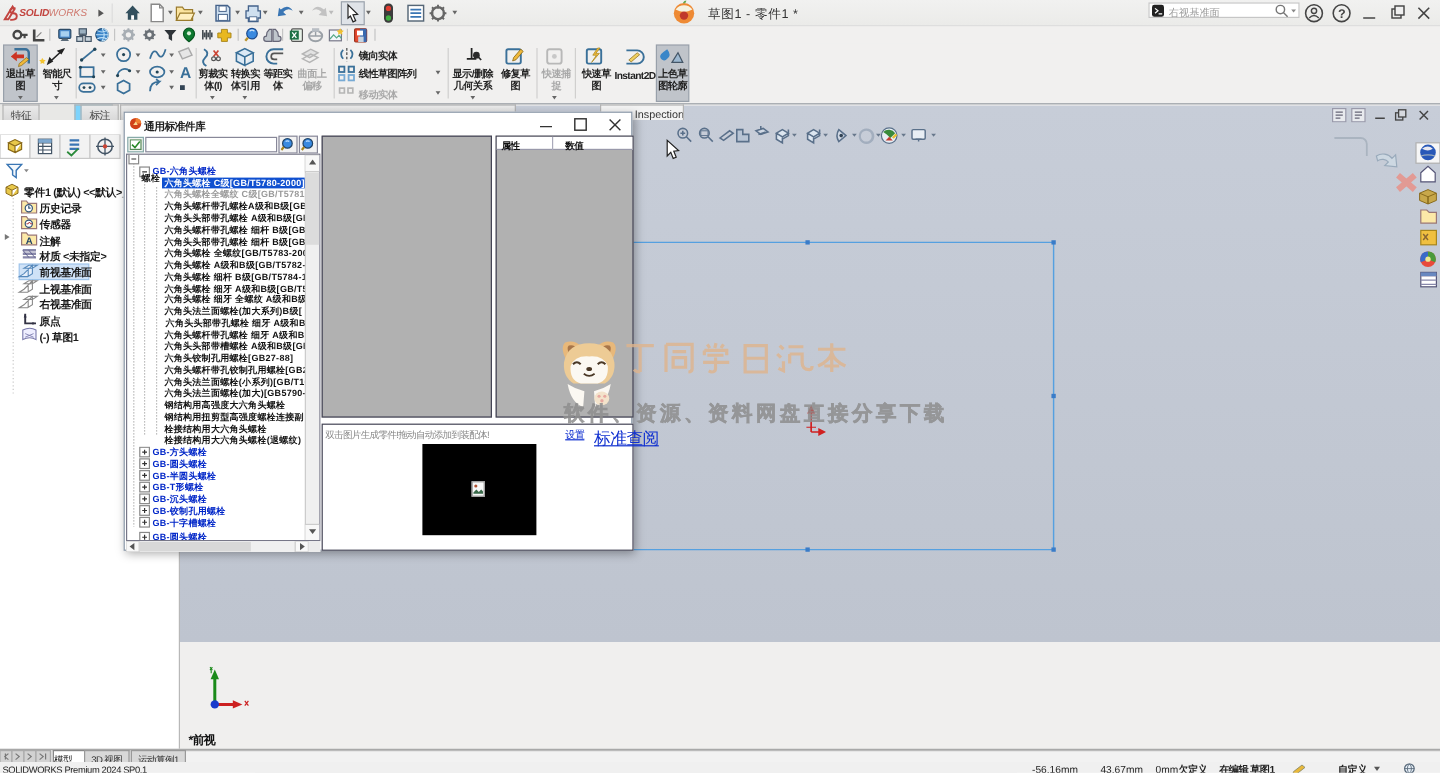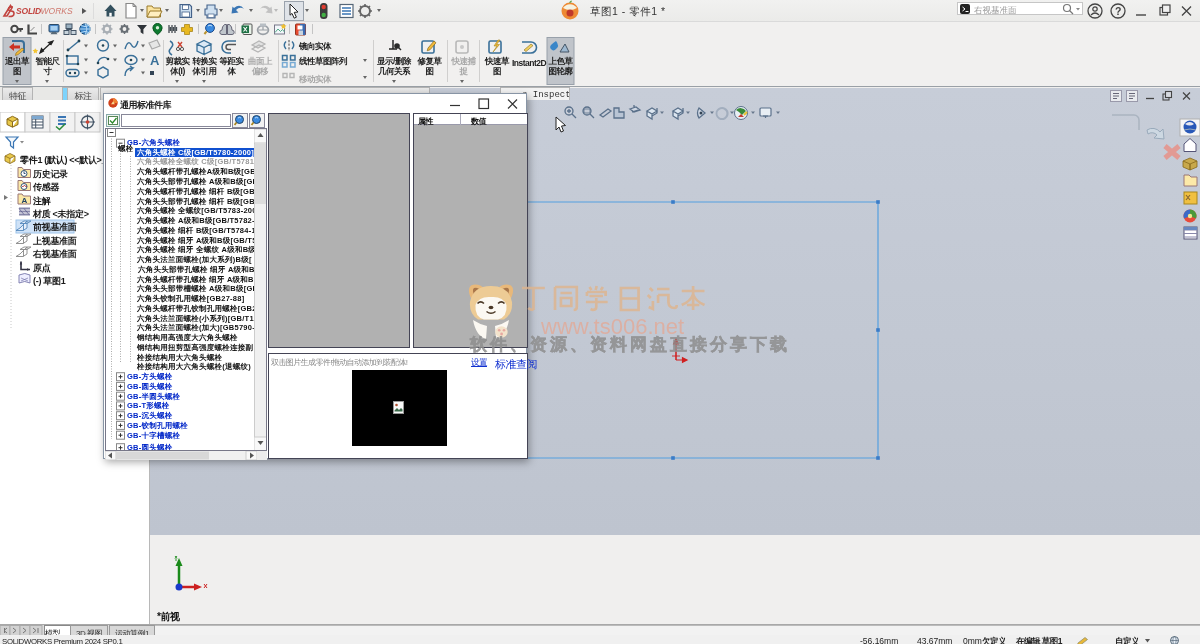--- a/index.html
+++ b/index.html
@@ -22,21 +22,21 @@
   border:1px solid #8895a5; box-shadow:2px 3px 8px rgba(0,0,0,0.35); z-index:10; }
 #watermark { position:absolute; left:0; top:0; width:1200px; height:644px; z-index:20; pointer-events:none; }
 
 #bottomtabs { position:absolute; left:0; top:624px; width:1200px; height:11px; background:#dcdcdc; border-top:1px solid #a8a8a8;}
 #statusbar { position:absolute; left:0; top:635px; width:1200px; height:9px; background:#f0f0f0; font-size:8px; color:#333; }
 .t { position:absolute; white-space:nowrap; }
 .rl { font-size:8.5px; font-weight:bold; color:#222; text-align:center; line-height:10px; letter-spacing:-0.5px;}
 .rs { font-size:8.5px; font-weight:bold; color:#222; letter-spacing:-0.5px;}
 .gry { color:#a8a8a8 !important; }
 .tab { position:absolute; top:0; height:13px; white-space:nowrap; overflow:hidden; font-size:9px; color:#444; text-align:center;
-  border:1px solid #b4b4b4; border-bottom:none; background:linear-gradient(#eaeaea,#d9d9d9); padding-top:2px; letter-spacing:-0.5px;font-family:Liberation Mono, monospace;}
+  border:1px solid #b4b4b4; border-bottom:none; background:linear-gradient(#eaeaea,#d9d9d9); padding-top:2px; letter-spacing:-0.5px;}
 .tab.act { background:#7dd3fc; color:#222;margin-left:28px; }
 .tli { position:absolute; font-size:9px; font-weight:bold; color:#1a1a1a; white-space:nowrap; letter-spacing:-0.3px;}
 .dtr { position:absolute; font-size:7.5px; font-weight:bold; color:#111; white-space:nowrap; letter-spacing:0.25px; line-height:8px;}
 .blu { color:#0026c8; }
 .gr2 { color:#9a9a9a; }
 </style></head>
 <body>
 <div id="app">
   <div id="titlebar">
     <svg class="abs" style="left:0;top:0" width="1200" height="22" viewBox="0 0 1200 22">
@@ -601,21 +601,21 @@
     <div class="abs" style="left:164px;top:19px;width:142px;height:235px;background:#b1b1b1;border:1px solid #445"></div>
     <div class="abs" style="left:309px;top:19px;width:115px;height:235px;background:#b1b1b1;border:1px solid #445"></div>
     <div class="abs" style="left:310px;top:20px;width:113px;height:11px;background:#fff;border-bottom:1px solid #99a"></div>
     <div class="t" style="left:314px;top:21.5px;font-size:8px;font-weight:bold;color:#111;letter-spacing:-0.5px">属性</div>
     <div class="t" style="left:367px;top:21.5px;font-size:8px;font-weight:bold;color:#111;letter-spacing:-0.5px">数值</div>
     <div class="abs" style="left:356px;top:20px;width:1px;height:11px;background:#aab"></div>
 
     <div class="abs" style="left:164px;top:259px;width:260px;height:106px;background:#fff;border:1px solid #445"></div>
     <div class="t" style="left:167px;top:263px;font-size:8px;color:#888;letter-spacing:-0.6px">双击图片生成零件!拖动自动添加到装配体!</div>
     <div class="t" style="left:367px;top:263px;font-size:8.5px;color:#1030d0;text-decoration:underline;letter-spacing:-0.5px">设置</div>
-    <div class="t" style="left:391px;top:263px;font-size:11px;color:#1030d0;letter-spacing:-0.5px">标准查阅</div>
+    <div class="t" style="left:391px;top:263px;font-size:14px;color:#1030d0;text-decoration:underline;letter-spacing:-0.5px">标准查阅</div>
     <div class="abs" style="left:248px;top:276px;width:95px;height:76px;background:#000"></div>
     <div class="abs" style="left:289px;top:307px;width:11px;height:13px;background:#f8f8f8;border:1px solid #999"></div>
     <svg class="abs" style="left:289px;top:307px" width="11" height="13">
         <circle cx="3.5" cy="4" r="1.3" fill="#b05030"></circle>
         <path d="M1.5 9.5 l2.5 -2.5 l2 2 l2 -2 l1.5 1.5 v2 h-8 Z" fill="#3a6a4a"></path>
       </svg>
   </div>
   <div id="watermark">
     <svg class="abs" style="left:464px;top:282px" width="54" height="58" viewBox="0 0 54 58">
       <path d="M9 20 Q2 8 7 3.5 Q14 0.5 21 7 Z" fill="#e8b87a"></path>
@@ -644,21 +644,20 @@
 
         <path d="M66 2 l2 3 M73 1 l-1 4 M79 2 l-2 3 M63.6 7 h18 v4 M63.6 7 v4 M66 11 h13 M62.6 17 h21 M72.6 13 v9 q0 3 -3.5 3 l-2 -1"></path>
 
         <path d="M96.4 3 h17 v22 h-17 Z M96.4 13.5 h17"></path>
 
         <path d="M124.2 3 l3 3 M122.2 10 l3 3 M127.2 16 v8 l-4 -2 M131.2 4 h12 M132.2 10 h10 v7 q0 6 6 6 q2 0 2 -3 M132.2 10 v8"></path>
 
         <path d="M155 6 h22 M166 1 v24 M166 9 q-2 7 -11 11 M166 9 q2 7 11 11 M160 20 h12"></path>
       </g>
     </svg>
-    <div class="t" style="left:541px;top:315px;font-size:22px;color:#e2aa98;opacity:0.8;line-height:23px">www.ts006.net</div>
     <div class="t" style="left:470px;top:337px;font-size:17px;font-weight:bold;color:#8e8e8e;opacity:0.85;letter-spacing:3px;line-height:16px;-webkit-text-stroke:0.5px #8e8e8e">软件、资源、资料网盘直接分享下载</div>
   </div>
   <div id="bottomtabs">
     <svg class="abs" style="left:0;top:0" width="44" height="11">
       <rect x="0" y="0.5" width="10" height="10" fill="#d2d2d2" stroke="#aaa"></rect>
       <rect x="10" y="0.5" width="10" height="10" fill="#d2d2d2" stroke="#aaa"></rect>
       <rect x="20" y="0.5" width="10" height="10" fill="#d2d2d2" stroke="#aaa"></rect>
       <rect x="30" y="0.5" width="12" height="10" fill="#d2d2d2" stroke="#aaa"></rect>
       <path d="M7 3 l-3 2.5 l3 2.5 M4.5 3 v5" stroke="#777" fill="none" stroke-width="1"></path>
       <path d="M13 3 l3 2.5 l-3 2.5" stroke="#777" fill="none" stroke-width="1"></path>

